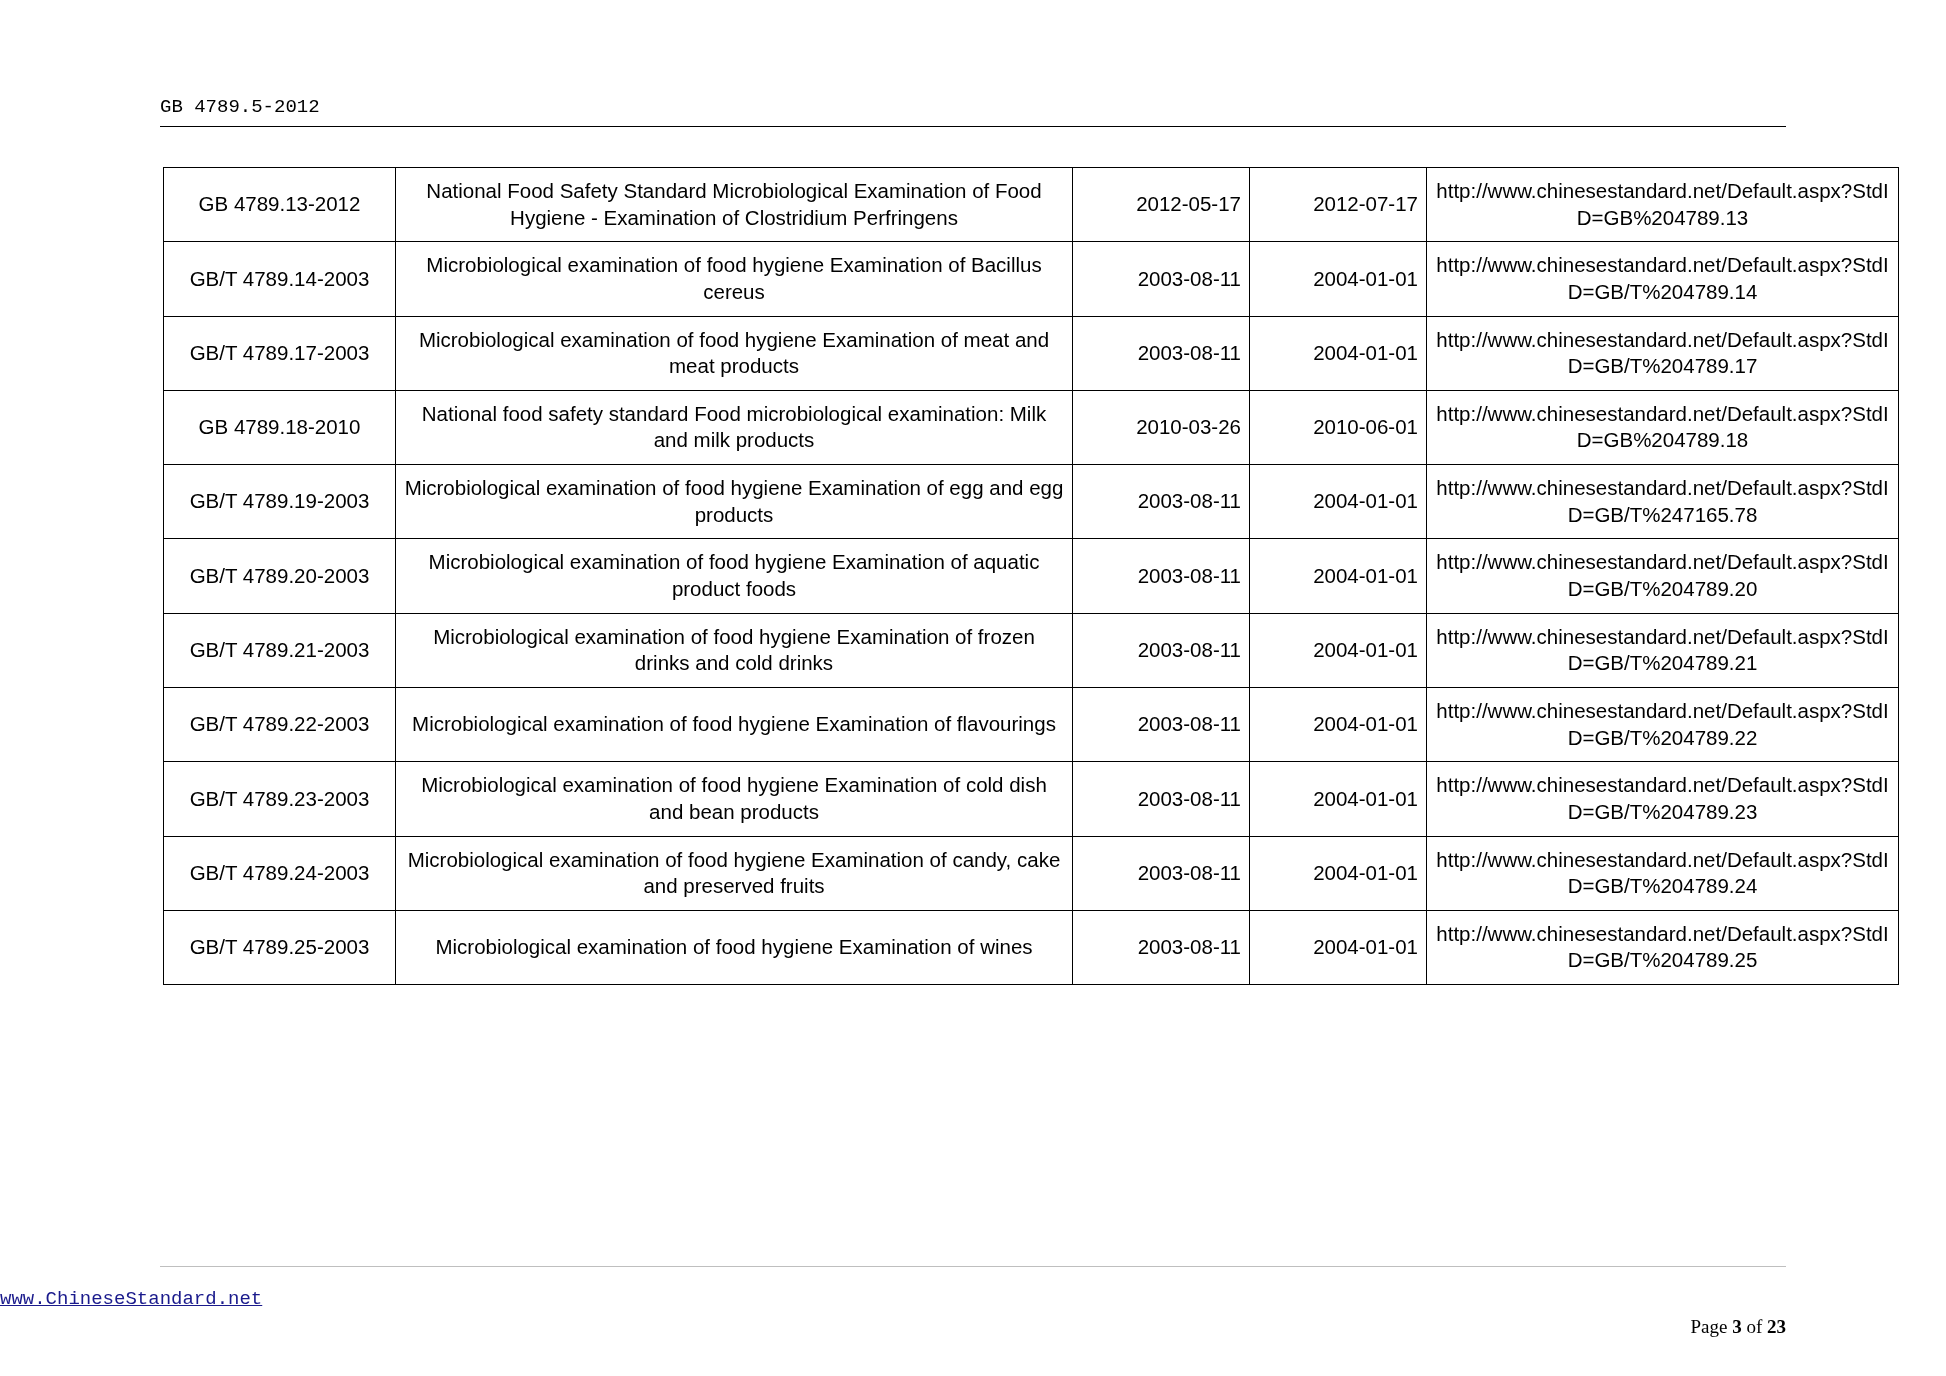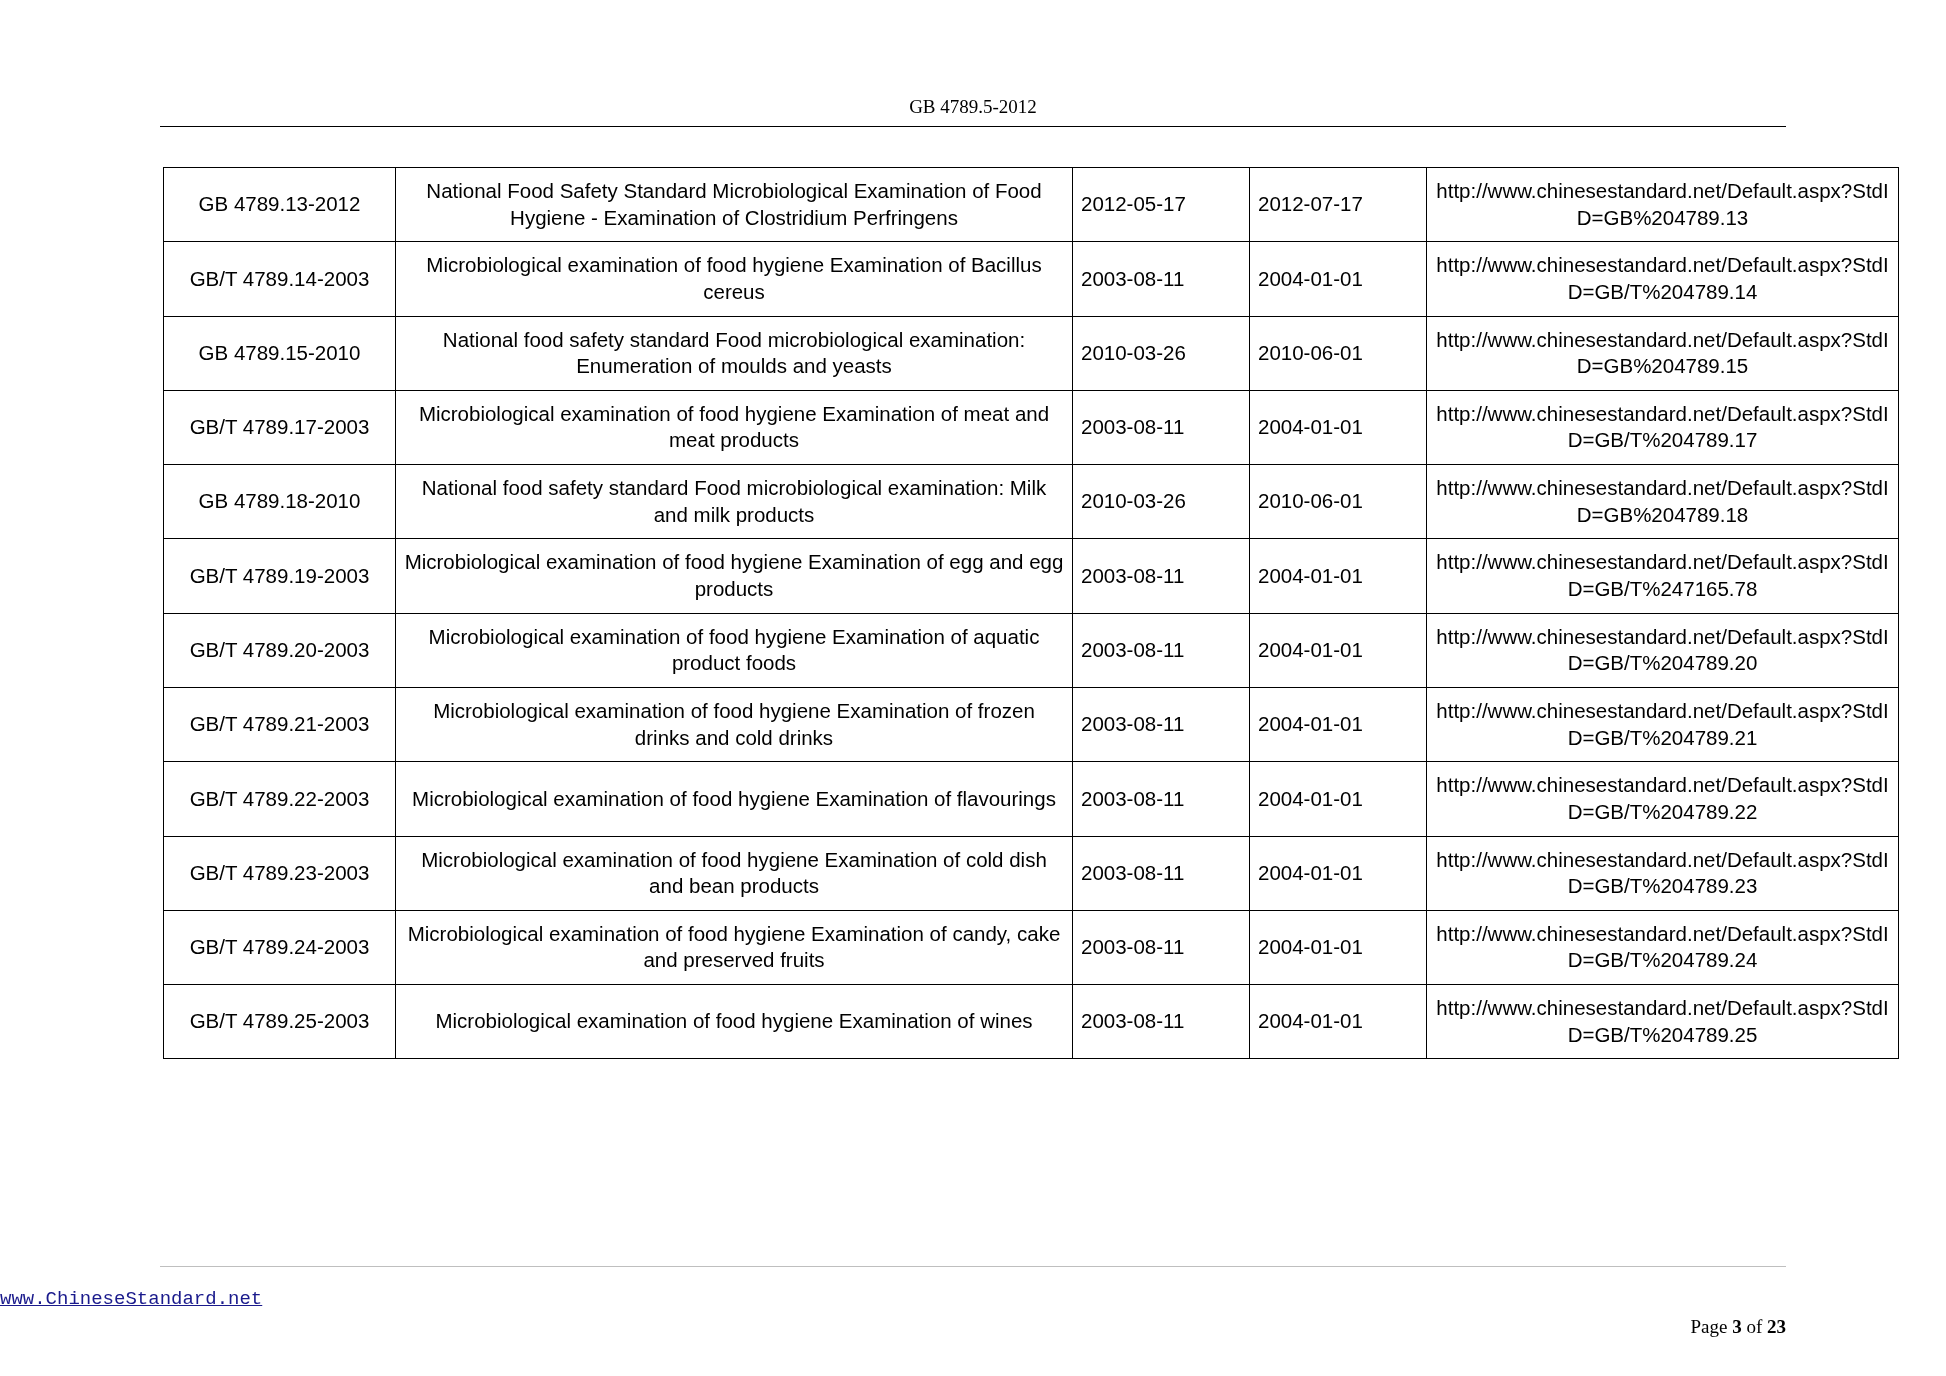--- a/index.html
+++ b/index.html
@@ -19,23 +19,22 @@
     left: 0; top: 0;
     width: 1946px;
     height: 1376px;
     box-sizing: border-box;
   }
   .header {
     position: absolute;
     left: 160px;
     top: 96px;
     width: 1626px;
-    text-align: center;
     font-size: 19px;
-    font-family: Liberation Serif, serif;
+    font-family: Liberation Mono, monospace;
     color: #000;
   }
   .header-rule {
     position: absolute;
     left: 160px;
     top: 126px;
     width: 1626px;
     height: 0;
     border-top: 1.5px solid #000;
   }
@@ -64,21 +63,21 @@
     text-align: center;
   }
   td.title {
     width: 660px;
     text-align: center;
     padding-left: 12px;
     padding-right: 10px;
   }
   td.date {
     width: 160px;
-    text-align: left;
+    text-align: right;
     white-space: nowrap;
   }
   td.link {
     width: 455px;
     text-align: center;
     font-size: 12.5px;
     padding-left: 6px;
     padding-right: 6px;
     word-break: break-all;
   }
@@ -133,27 +132,20 @@
         </tr>
 
         <tr>
           <td class="code">GB/T 4789.14-2003</td>
           <td class="title">Microbiological examination of food hygiene Examination of Bacillus cereus</td>
           <td class="date">2003-08-11</td>
           <td class="date">2004-01-01</td>
           <td class="link">http://www.chinesestandard.net/Default.aspx?StdID=GB/T%204789.14</td>
         </tr>
 
-        <tr>
-          <td class="code">GB 4789.15-2010</td>
-          <td class="title">National food safety standard Food microbiological examination: Enumeration of moulds and yeasts</td>
-          <td class="date">2010-03-26</td>
-          <td class="date">2010-06-01</td>
-          <td class="link">http://www.chinesestandard.net/Default.aspx?StdID=GB%204789.15</td>
-        </tr>
 
 
         <tr>
           <td class="code">GB/T 4789.17-2003</td>
           <td class="title">Microbiological examination of food hygiene Examination of meat and meat products</td>
           <td class="date">2003-08-11</td>
           <td class="date">2004-01-01</td>
           <td class="link">http://www.chinesestandard.net/Default.aspx?StdID=GB/T%204789.17</td>
         </tr>
 

